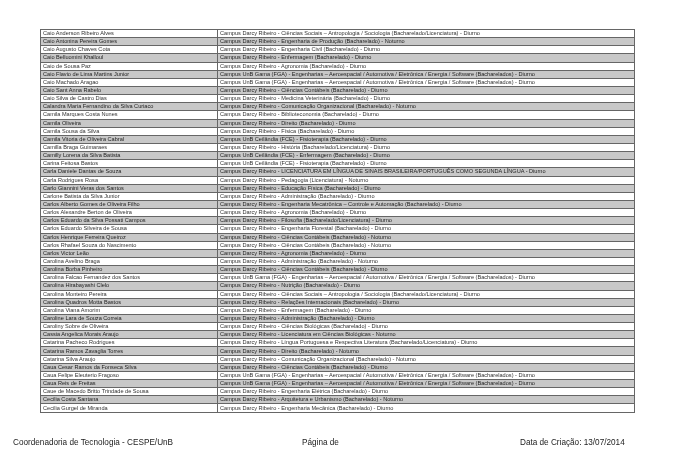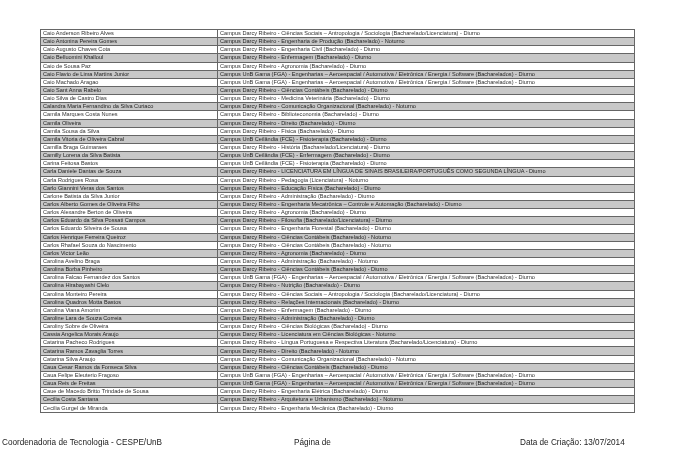--- a/index.html
+++ b/index.html
@@ -5,22 +5,22 @@
     html, body { margin: 0; padding: 0; background: #ffffff; }
     body { width: 675px; height: 450px; position: relative; overflow: hidden; font-family: "Liberation Sans", sans-serif; }
     .table-wrap { position: absolute; left: 40px; top: 29px; width: 594px; }
     table { border-collapse: collapse; width: 594px; table-layout: fixed; border: 1px solid #555; }
     col.c1 { width: 177px; }
     col.c2 { width: 417px; }
     td { height: 7.15px; padding: 0 0 0 2px; border: 1px solid #666; font-size: 5.6px; line-height: 7px; color: #333; white-space: nowrap; overflow: hidden; }
     tr.shaded td { background: #c8c8c8; color: #222; }
     tr.plain td { background: #ffffff; }
     .footer { position: absolute; top: 438px; font-size: 8.2px; color: #222; white-space: nowrap; }
-    .f-left { left: 2px; }
-    .f-center { left: 294px; }
+    .f-left { left: 13px; }
+    .f-center { left: 302px; }
     .f-right { left: 520px; }
   </style>
 </head>
 <body>
 
 <div class="table-wrap">
   <table>
     <colgroup>
         <col class="c1">
         <col class="c2">

